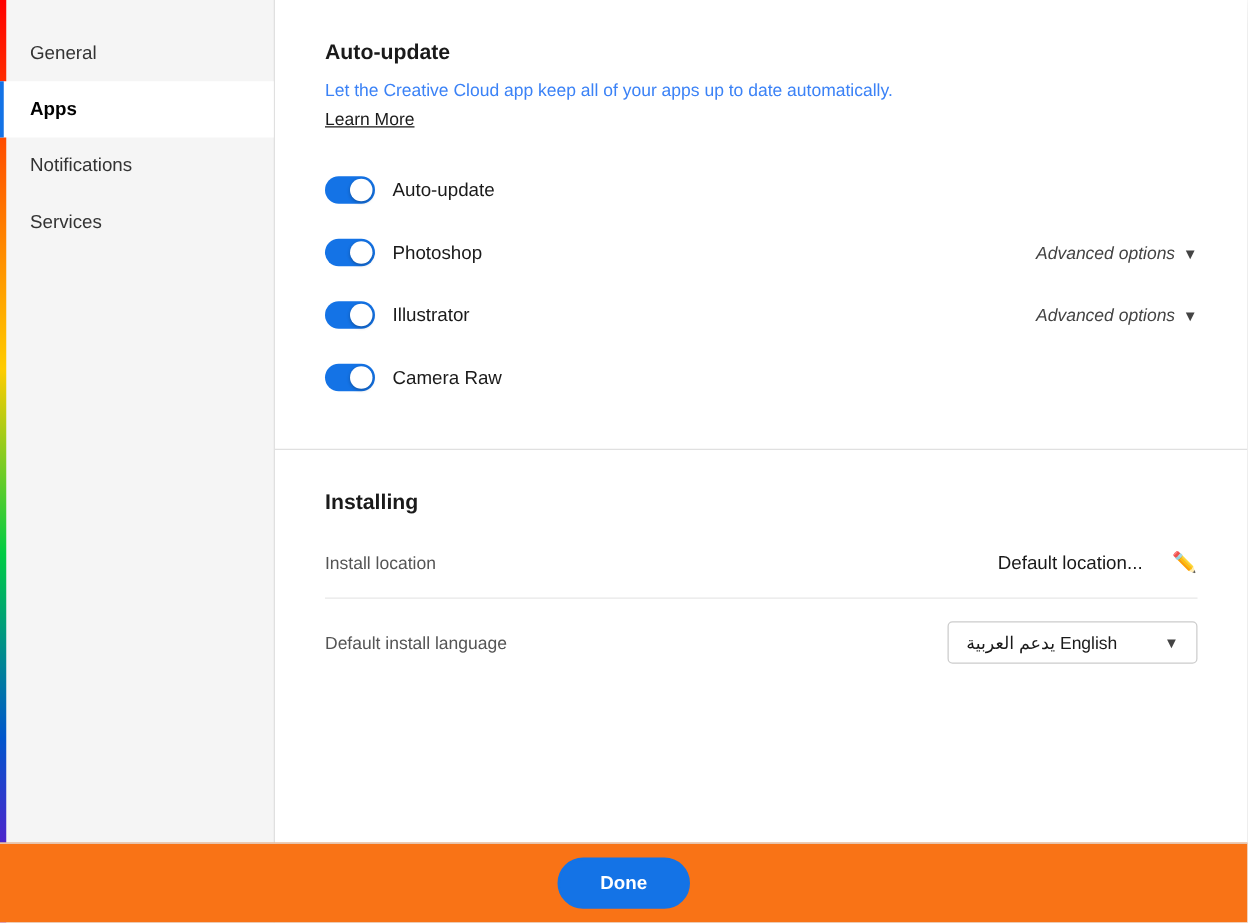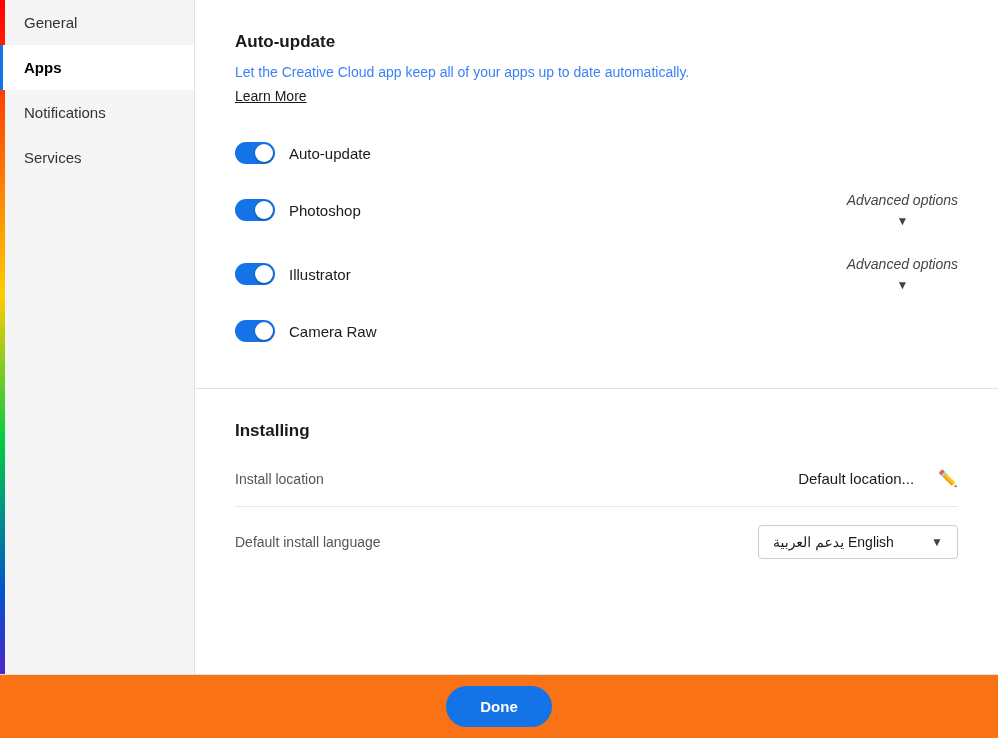--- a/index.html
+++ b/index.html
@@ -22,25 +22,26 @@
       height: 738px;
       background: #fff;
       display: flex;
       position: relative;
       overflow: hidden;
       box-shadow: 0 4px 20px rgba(0,0,0,0.3);
     }
 
     
     .sidebar {
-      width: 195px;
+      width: 220px;
       background: #f5f5f5;
       border-right: 1px solid #e0e0e0;
       display: flex;
       flex-direction: column;
+      padding-top: 20px;
       flex-shrink: 0;
     }
 
     .sidebar-item {
       padding: 14px 24px;
       cursor: pointer;
       font-size: 15px;
       color: #333;
       position: relative;
       user-select: none;
@@ -115,24 +116,23 @@
       color: #1a1a1a;
       flex: 1;
     }
 
     .advanced-options {
       font-size: 14px;
       font-style: italic;
       color: #444;
       cursor: pointer;
       display: flex;
-      align-items: center;
+      align-items: flex-end;
       gap: 6px;
       user-select: none;
-      flex-direction: column;
     }
 
     .advanced-options .chevron {
       font-size: 12px;
       color: #444;
     }
 
     
     .toggle-switch {
       width: 40px;

